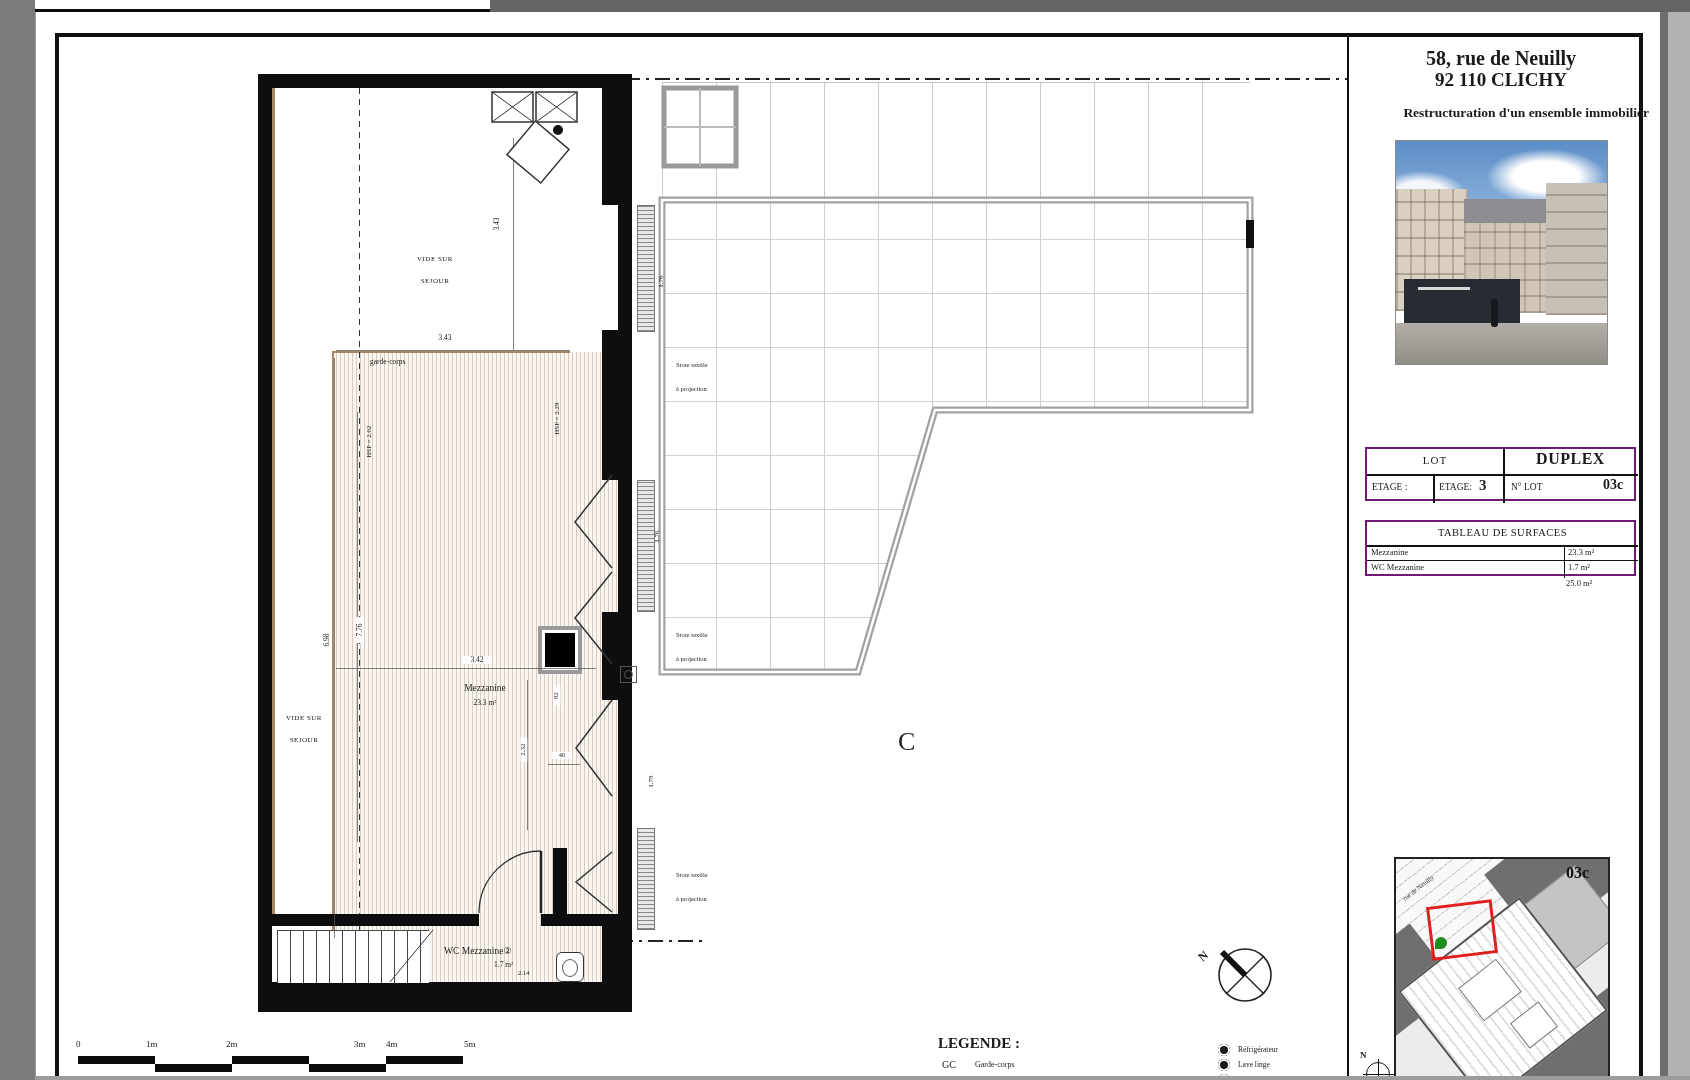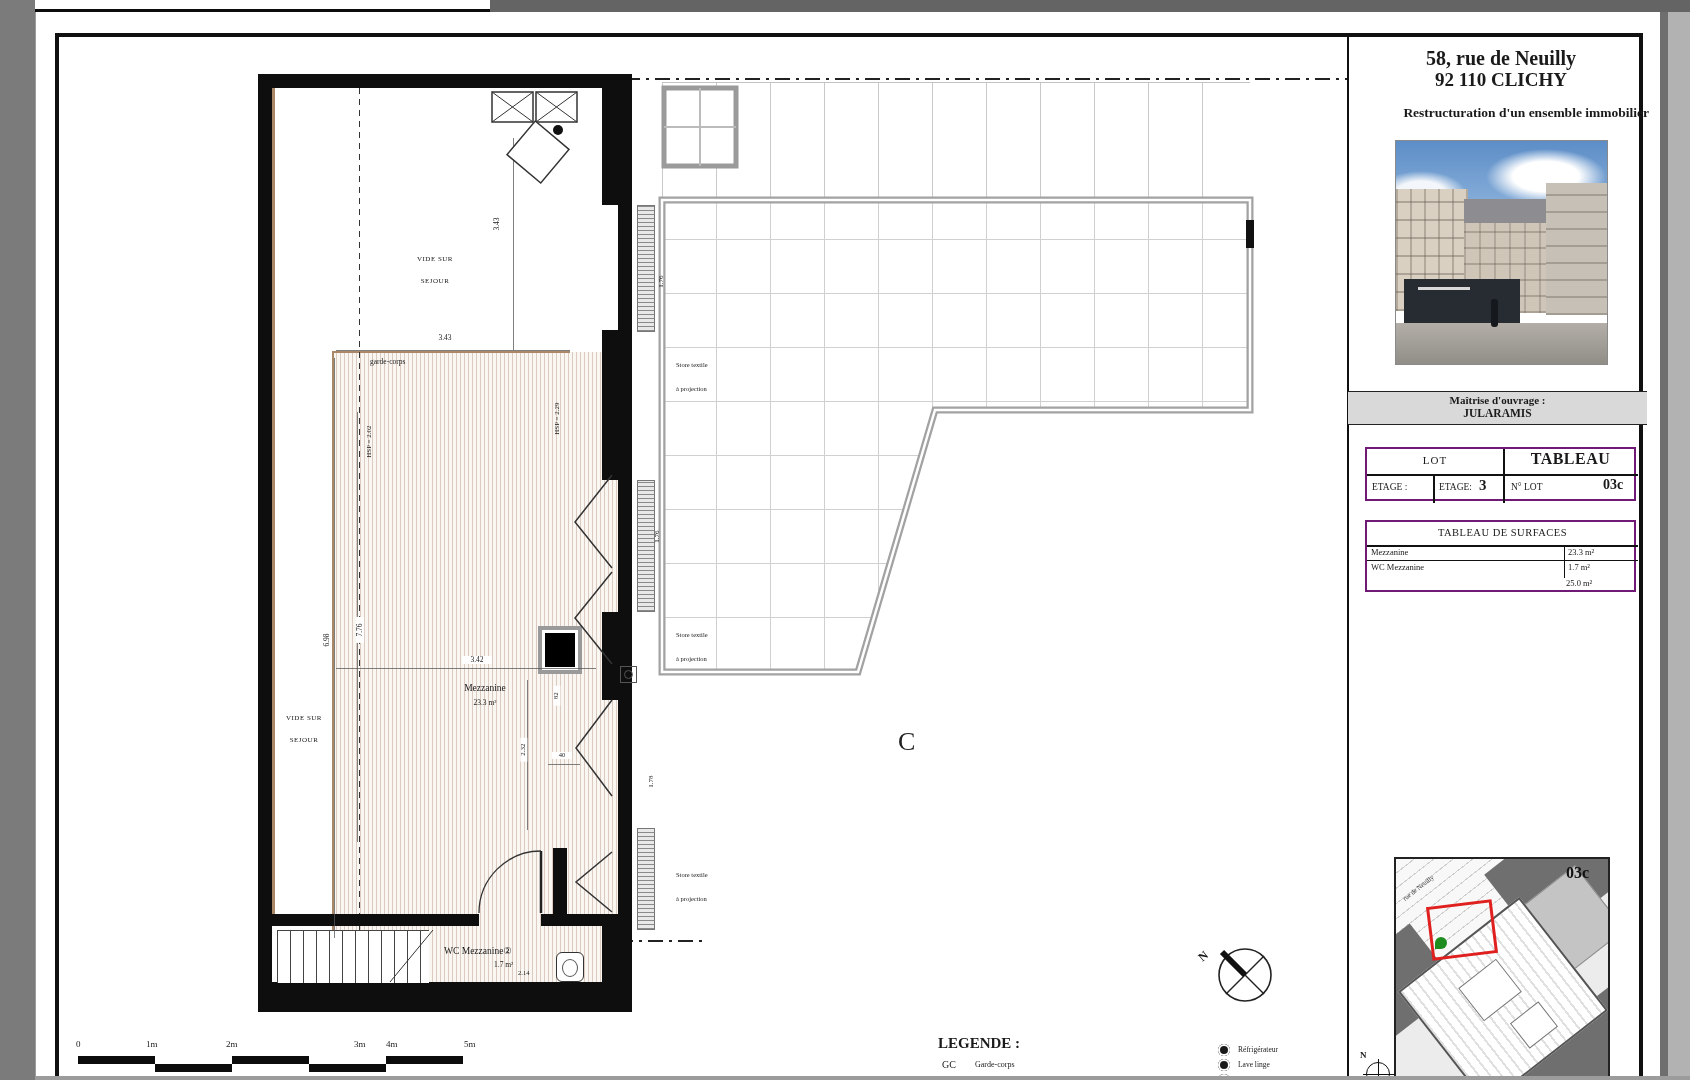--- a/index.html
+++ b/index.html
@@ -214,39 +214,35 @@
       <div class="abs" style="left:68px;top:58px;width:84px;height:26px;background:#8d8d91;"></div>
       <div class="abs" style="left:68px;top:82px;width:84px;height:90px;background:#cfc6b8;background-image:repeating-linear-gradient(0deg,rgba(90,80,70,.3) 0 2px,transparent 2px 16px),repeating-linear-gradient(90deg,rgba(90,80,70,.25) 0 2px,transparent 2px 15px);"></div>
       <div class="abs" style="left:150px;top:42px;width:63px;height:132px;background:#c6c0b6;background-image:repeating-linear-gradient(0deg,rgba(80,75,65,.3) 0 2px,transparent 2px 17px);"></div>
       <div class="abs" style="left:8px;top:138px;width:116px;height:44px;background:#272c33;">
         <div class="abs" style="left:14px;top:8px;width:52px;height:3px;background:#d8d8d8;"></div>
       </div>
       <div class="abs" style="left:0;top:182px;width:213px;height:43px;background:linear-gradient(180deg,#b3afa8,#8f8c86);"></div>
       <div class="abs" style="left:95px;top:158px;width:7px;height:28px;background:#15181d;border-radius:3px;"></div>
     </div>
 
-    <div class="abs" style="left:1312px;top:379px;width:299px;height:34px;background:#d9d9d9;border-top:1.5px solid #222;border-bottom:1.5px solid #222;box-sizing:border-box;text-align:center;">
-      <div class="txt" style="font-size:11px;font-weight:bold;margin-top:3px;">Maîtrise d'ouvrage :</div>
-      <div class="txt" style="font-size:11.5px;font-weight:bold;">JULARAMIS</div>
-    </div>
 
     <div class="abs tbl" style="left:1329px;top:435px;width:271px;height:54px;">
       <div class="abs cellline" style="left:0;top:25px;width:271px;height:2px;"></div>
       <div class="abs cellline" style="left:136px;top:0;width:2px;height:54px;"></div>
       <div class="abs cellline" style="left:66px;top:25px;width:2px;height:29px;"></div>
       <div class="abs txt ctr" style="left:0;top:6px;width:136px;font-size:11px;letter-spacing:1px;">LOT</div>
-      <div class="abs txt ctr" style="left:138px;top:2px;width:131px;font-size:16px;font-weight:bold;letter-spacing:.5px;">TABLEAU</div>
+      <div class="abs txt ctr" style="left:138px;top:2px;width:131px;font-size:16px;font-weight:bold;letter-spacing:.5px;">DUPLEX</div>
       <div class="abs txt" style="left:5px;top:34px;font-size:9.5px;">ETAGE :</div>
       <div class="abs txt" style="left:72px;top:34px;font-size:9.5px;">ETAGE:</div>
       <div class="abs txt" style="left:112px;top:29px;font-size:15px;font-weight:bold;">3</div>
       <div class="abs txt" style="left:144px;top:34px;font-size:9.5px;">N° LOT</div>
       <div class="abs txt" style="left:236px;top:29px;font-size:14px;font-weight:bold;">03c</div>
     </div>
 
-    <div class="abs tbl" style="left:1329px;top:508px;width:271px;height:72px;">
+    <div class="abs tbl" style="left:1329px;top:508px;width:271px;height:56px;">
       <div class="abs cellline" style="left:0;top:23px;width:271px;height:1.5px;"></div>
       <div class="abs cellline" style="left:0;top:38px;width:271px;height:1px;"></div>
       <div class="abs cellline" style="left:197px;top:23px;width:1px;height:33px;"></div>
       <div class="abs txt ctr" style="left:0;top:5px;width:271px;font-size:10.5px;letter-spacing:.5px;">TABLEAU DE SURFACES</div>
       <div class="abs txt" style="left:4px;top:26px;font-size:8.5px;">Mezzanine</div>
       <div class="abs txt" style="left:201px;top:26px;font-size:8.5px;">23.3 m²</div>
       <div class="abs txt" style="left:4px;top:41px;font-size:8.5px;">WC Mezzanine</div>
       <div class="abs txt" style="left:201px;top:41px;font-size:8.5px;">1.7 m²</div>
     </div>
     <div class="abs txt" style="left:1530px;top:567px;font-size:8.5px;">25.0 m²</div>

